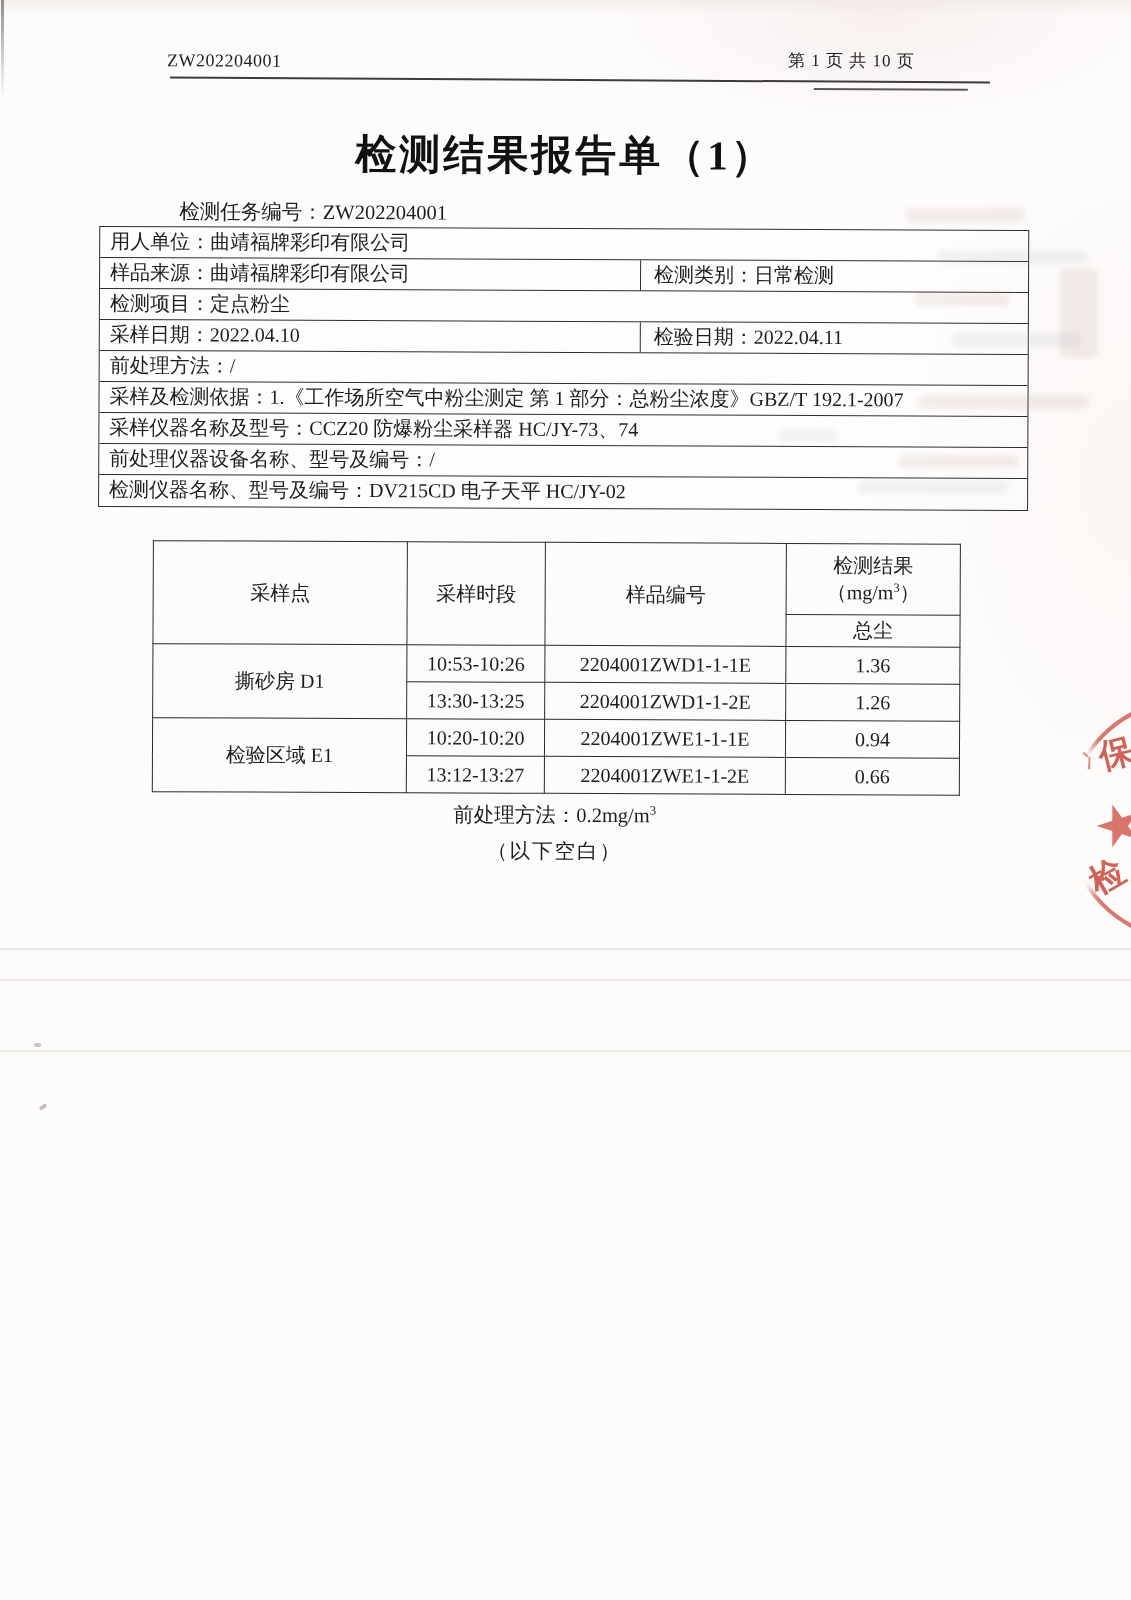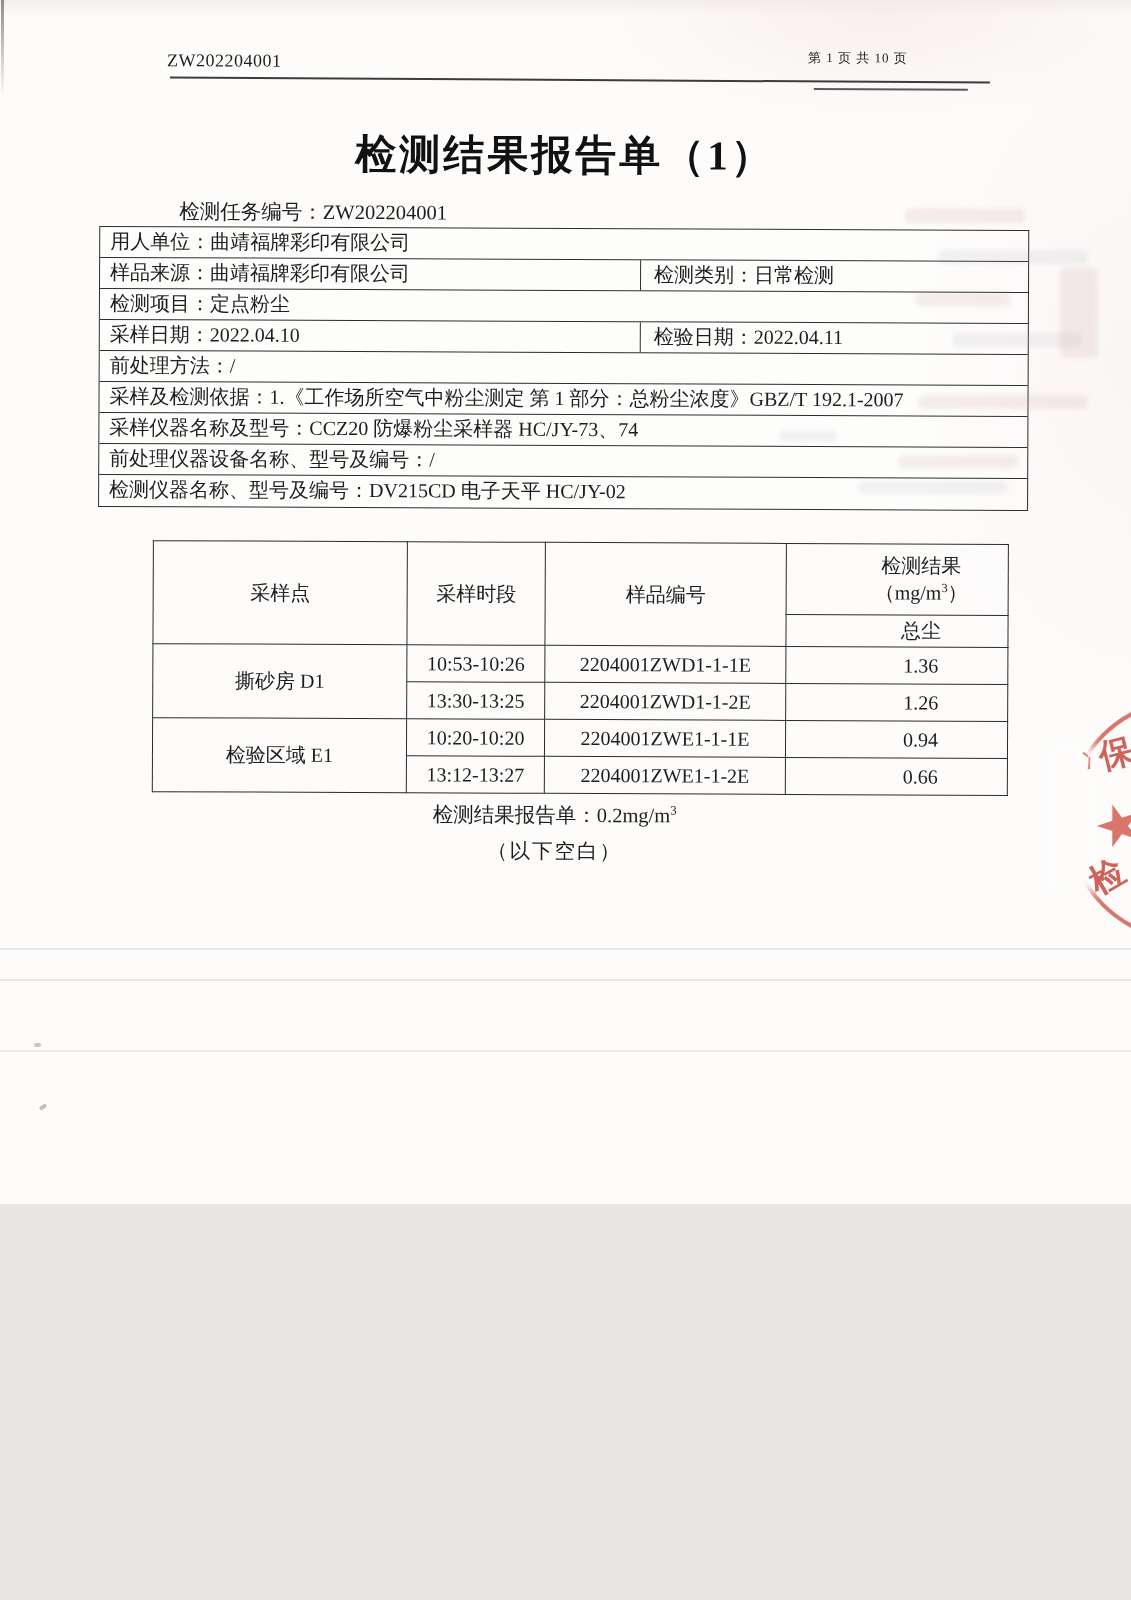--- a/index.html
+++ b/index.html
@@ -1,30 +1,30 @@
 <!DOCTYPE html>
 <html><head>
 <meta charset="utf-8">
 <style>
   html,body{margin:0;padding:0;}
   body{width:1131px;height:1600px;background:#e8e6e3;font-family:"Liberation Serif","DejaVu Serif",serif;}
-  .page{position:relative;width:1131px;height:1204px;overflow:hidden;
+  .page{position:relative;width:1131px;height:1600px;overflow:hidden;
         background:#fdfcfb;}
   .page::before{content:"";position:absolute;inset:0;pointer-events:none;
         background:
           linear-gradient(180deg, rgba(236,229,226,.55) 0px, rgba(253,252,251,0) 16px),
           radial-gradient(ellipse 420px 160px at 78% 1%, rgba(240,222,222,.4), rgba(255,255,255,0) 70%),
           radial-gradient(ellipse 300px 500px at 100% 30%, rgba(244,234,232,.35), rgba(255,255,255,0) 75%);}
   .left-edge{position:absolute;left:1px;top:0;width:3px;height:96px;
         background:linear-gradient(180deg,#8f8d8b,rgba(160,158,156,0));}
   .content{position:absolute;inset:0;transform:rotate(0.25deg);transform-origin:120px 60px;color:#1d1d1d;}
 
   
   .hdr-left{position:absolute;left:167px;top:50px;font-size:18px;letter-spacing:.5px;}
-  .hdr-right{position:absolute;left:808px;top:46px;font-size:13px;letter-spacing:1px;}
+  .hdr-right{position:absolute;left:788px;top:46px;font-size:17px;letter-spacing:1px;}
   .hdr-rule{position:absolute;left:170px;top:77px;width:820px;height:2px;background:#3c3c3c;transform:rotate(0.1deg);}
   .hdr-rule2{position:absolute;left:814px;top:85px;width:154px;height:1.5px;background:#5a5a5a;}
 
   .title{position:absolute;left:0;top:126px;width:1131px;text-align:center;
          font-size:41px;font-weight:700;letter-spacing:3px;color:#111;}
   .taskline{position:absolute;left:180px;top:197px;font-size:20.5px;}
 
   
   .info-table{position:absolute;left:100px;top:226px;width:930px;
               border:1.6px solid #2e2e2e;box-sizing:border-box;background:rgba(255,255,255,.25);}
@@ -34,21 +34,21 @@
              font-size:20px;line-height:29px;white-space:nowrap;overflow:hidden;}
   .info-row.split .info-cell{right:390px;}
   .info-cell2{position:absolute;left:540px;top:0;bottom:0;right:0;border-left:1.6px solid #2e2e2e;
              padding-left:13px;font-size:20px;line-height:29px;white-space:nowrap;box-sizing:border-box;}
 
   
   .res-table{position:absolute;left:155px;top:540px;border-collapse:collapse;table-layout:fixed;background:rgba(255,255,255,.2);}
   .res-table td{border:1.7px solid #2b2b2b;text-align:center;vertical-align:middle;
                 font-size:20px;color:#1d1d1d;padding:0;}
   .res-table .c1{width:253px;} .res-table .c2{width:137px;}
-  .res-table .c3{width:240px;} .res-table .c4{width:173px;padding-left:48px;}
+  .res-table .c3{width:240px;} .res-table .c4{width:173px;}
   .rh{height:70px;} .rsub{height:31px;} .rdata{height:37px;}
   sup{font-size:.62em;}
 
   .note1{position:absolute;left:155px;top:799px;width:806px;text-align:center;font-size:20.5px;}
   .note2{position:absolute;left:155px;top:835px;width:806px;text-align:center;font-size:20.5px;letter-spacing:2px;}
 
   
   .faint-line{position:absolute;left:0;width:1131px;height:1.5px;opacity:.85;}
   .fl1{top:948px;background:#dfe5ee;}
   .fl2{top:979px;background:#ece3e3;}
@@ -156,21 +156,21 @@
         <td class="c4">0.94</td>
       </tr>
       <tr class="rdata">
         <td class="c2">13:12-13:27</td>
         <td class="c3">2204001ZWE1-1-2E</td>
         <td class="c4">0.66</td>
       </tr>
     </tbody>
       </table>
 
-    <div class="note1"><span>检测结果报告单：0.2mg/m</span><sup>3</sup></div>
+    <div class="note1"><span>前处理方法：0.2mg/m</span><sup>3</sup></div>
     <div class="note2">（以下空白）</div>
   </div>
 
   <div class="smudge sm-pink" style="left:905px;top:208px;width:120px;height:15px;"></div>
   <div class="smudge sm-gray" style="left:938px;top:250px;width:150px;height:14px;"></div>
   <div class="smudge sm-pink" style="left:915px;top:292px;width:95px;height:14px;"></div>
   <div class="smudge sm-gray" style="left:952px;top:333px;width:130px;height:14px;"></div>
   <div class="smudge sm-pink" style="left:918px;top:395px;width:170px;height:14px;"></div>
   <div class="smudge sm-gray" style="left:778px;top:430px;width:60px;height:12px;"></div>
   <div class="smudge sm-pink" style="left:898px;top:455px;width:120px;height:13px;"></div>

